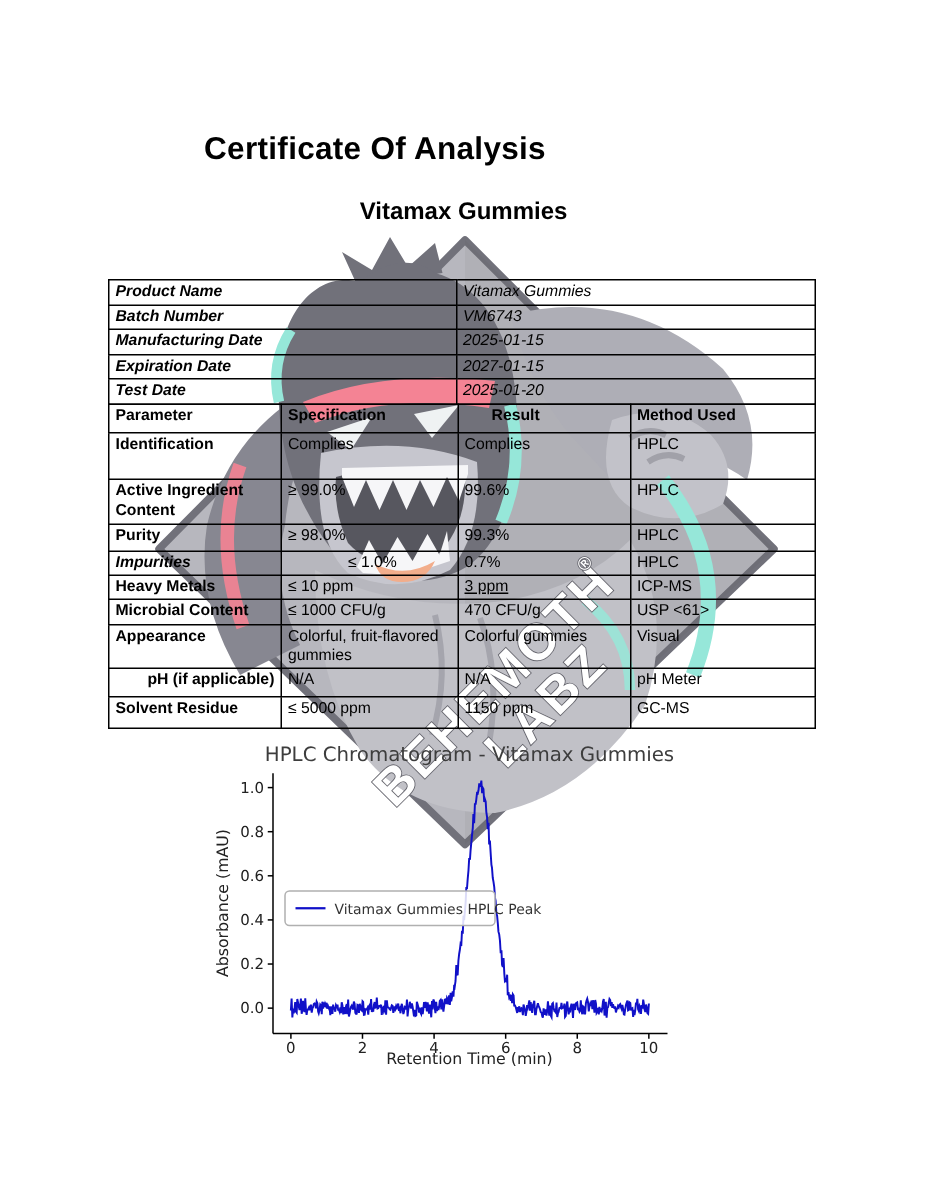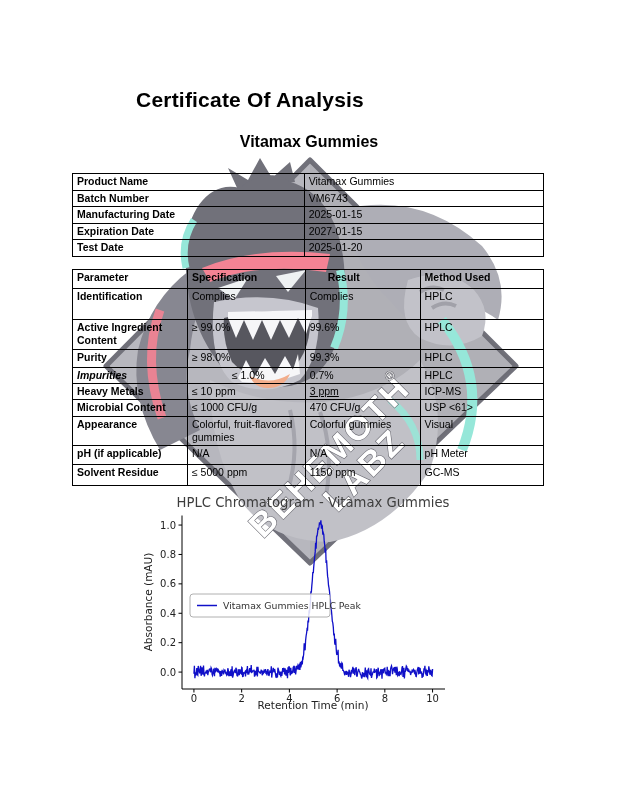--- a/index.html
+++ b/index.html
@@ -11,21 +11,21 @@
              font-size:21px;font-weight:bold;letter-spacing:.2px;}
   .doc-subtitle{position:absolute;top:133px;left:0;width:618px;text-align:center;
                 font-size:16px;font-weight:bold;}
 
   .watermark{position:absolute;top:150px;left:90px;width:440px;height:420px;opacity:.8;z-index:0;}
 
   table{border-collapse:collapse;table-layout:fixed;position:absolute;left:72px;width:472px;
         z-index:2;background:transparent;}
   td,th{border:1px solid #000;font-size:10.5px;line-height:13px;padding:1px 4px;
         vertical-align:top;text-align:left;overflow:hidden;}
-  .t-info{top:173px;}
+  .t-info{top:186px;font-style:italic;}
   .t-info td{height:13.6px;}
   .t-info td.lbl{font-weight:bold;}
   .t-results{top:269px;}
   .t-results th{font-weight:bold;}
   .t-results td.lbl{font-weight:bold;}
 
   .chart{position:absolute;top:490px;left:140px;width:340px;height:235px;z-index:2;
          font-family:"DejaVu Sans",sans-serif;}
   .chart text{font-family:"DejaVu Sans",sans-serif;}
 </style>
@@ -159,21 +159,21 @@
           <td style="height: 14px;">470 CFU/g</td>
           <td style="height: 14px;">USP &lt;61&gt;</td>
         </tr>
         <tr>
           <td class="lbl" style="height: 26px;">Appearance</td>
           <td style="height: 26px;">Colorful, fruit-flavored gummies</td>
           <td style="height: 26px;">Colorful gummies</td>
           <td style="height: 26px;">Visual</td>
         </tr>
         <tr>
-          <td class="lbl" style="height: 16px;">pH (if applicable)</td>
+          <td class="lbl" style="height: 16px; text-align: right;">pH (if applicable)</td>
           <td style="height: 16px;">N/A</td>
           <td style="height: 16px;">N/A</td>
           <td style="height: 16px;">pH Meter</td>
         </tr>
         <tr>
           <td class="lbl" style="height: 17.5px;">Solvent Residue</td>
           <td style="height: 17.5px;">≤ 5000 ppm</td>
           <td style="height: 17.5px;">1150 ppm</td>
           <td style="height: 17.5px;">GC-MS</td>
         </tr>

